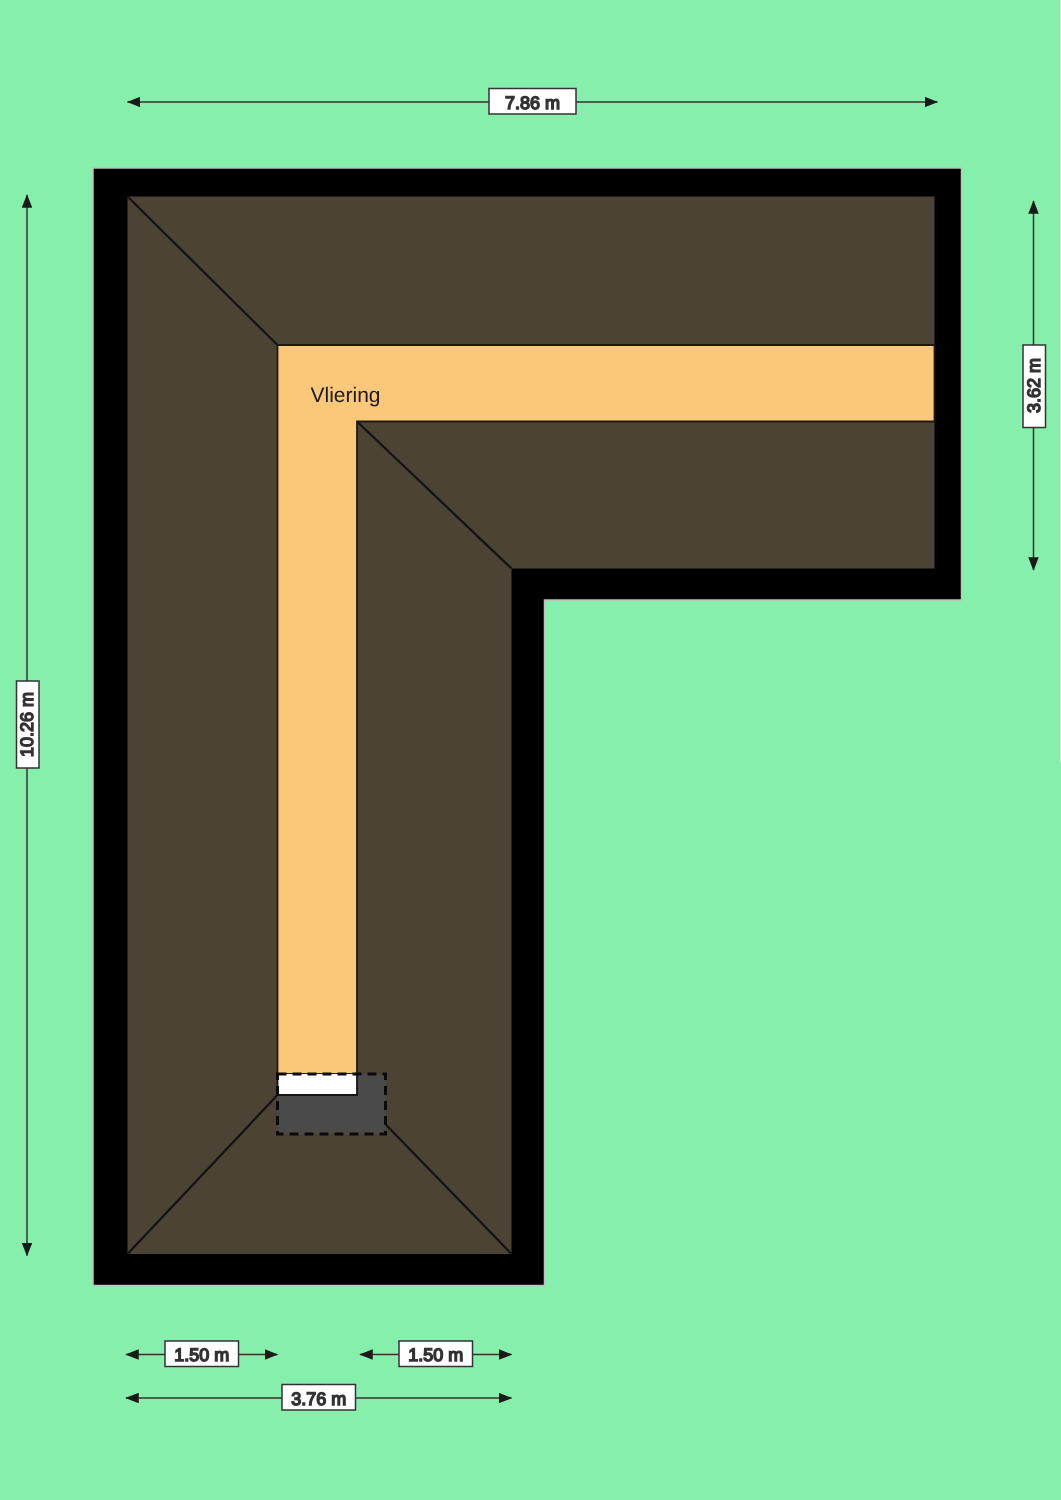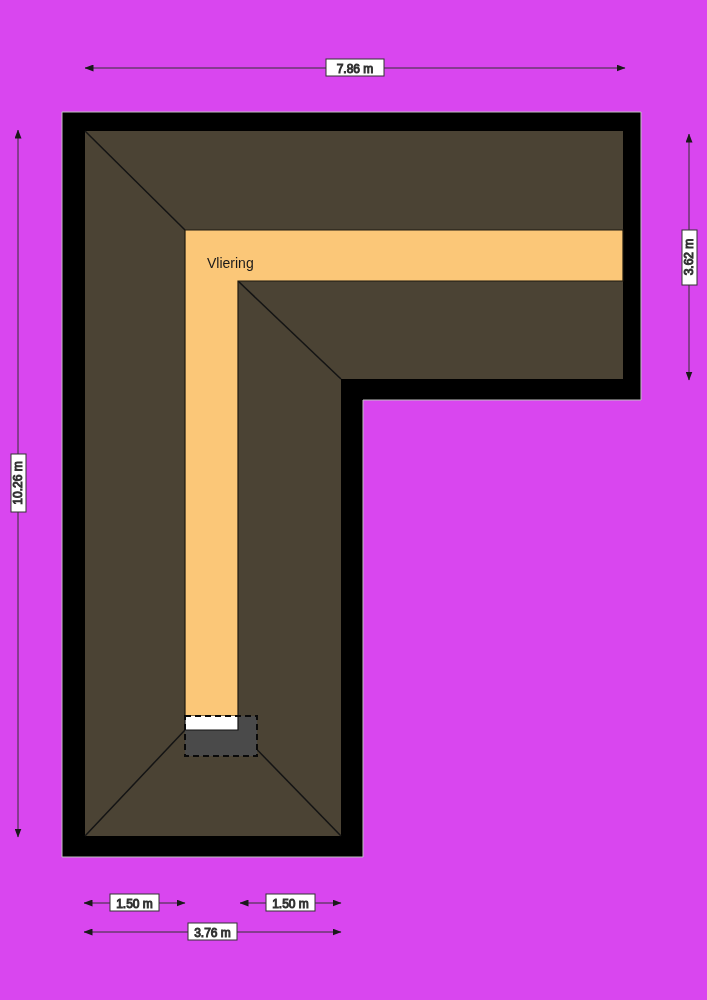--- a/index.html
+++ b/index.html
@@ -4,21 +4,21 @@
 <style>
   html, body {
     margin: 0;
     padding: 0;
     background: #ffffff;
   }
   .page {
     position: relative;
     width: 707px;
     height: 1000px;
-    background: #d946ef;
+    background: #86efac;
     overflow: hidden;
     font-family: "Liberation Sans", sans-serif;
   }
   svg { display: block; }
   .dim-line line {
     stroke-width: 1;
   }
   .dim-label {
     font-family: "Liberation Sans", sans-serif;
     font-size: 12px;

